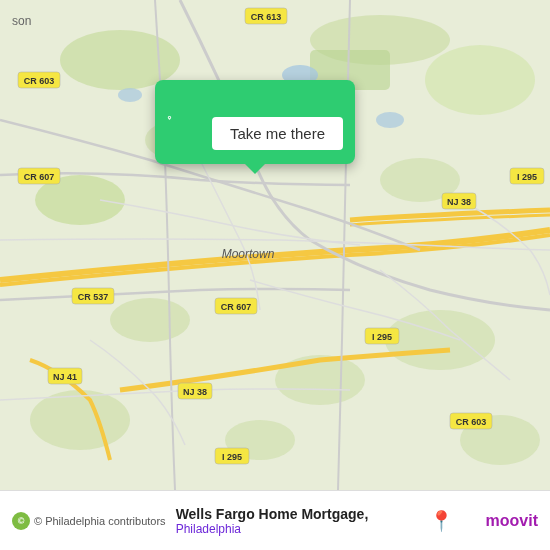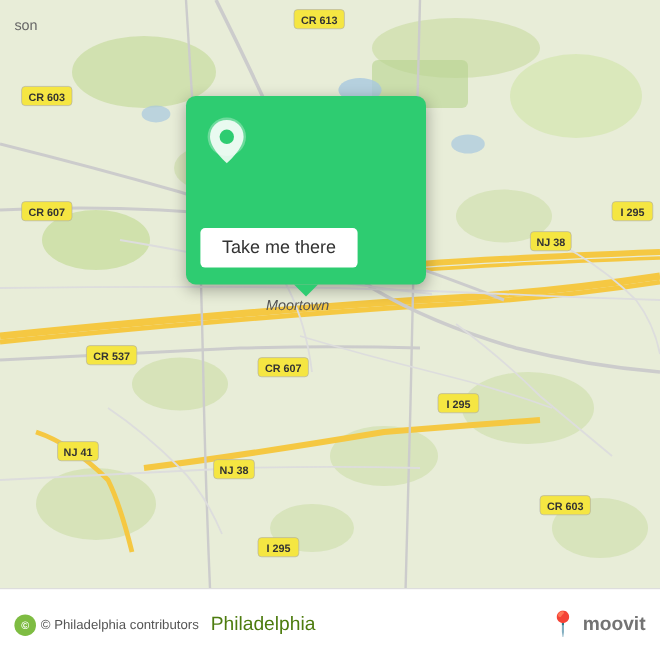--- a/index.html
+++ b/index.html
@@ -30,22 +30,22 @@
     
     #popup-card {
       position: absolute;
       top: 80px;
       left: 155px;
       width: 200px;
       background: #2ecc71;
       border-radius: 8px;
       padding: 16px 12px 14px;
       display: flex;
-      flex-direction: column;
-      align-items: flex-start;
+      flex-direction: row;
+      align-items: flex-end;
       box-shadow: 0 4px 12px rgba(0,0,0,0.3);
       gap: 40px;
     }
 
     #popup-card::after {
       content: '';
       position: absolute;
       bottom: -10px;
       left: 50%;
       transform: translateX(-50%);
@@ -108,34 +108,35 @@
       flex-direction: column;
     }
 
     #location-name {
       font-size: 14px;
       font-weight: bold;
       color: #222;
     }
 
     #location-city {
-      font-size: 16px;
-      color: #4d7c0f;
+      font-size: 12px;
+      color: #6d28d9;
     }
 
     #moovit-logo {
       display: flex;
       align-items: center;
       gap: 4px;
     }
 
     #moovit-text {
       font-size: 16px;
       font-weight: bold;
-      color: #737373;
+      color: #a21caf;
+      margin-left: 27px;
     }
 
     #moovit-pin {
       font-size: 20px;
       color: #e74c3c;
     }
   </style>
 </head>
 <body>
 
@@ -245,20 +246,21 @@
   </div>
 </div>
 
 <div id="bottom-bar">
   <div id="osm-logo">
     <div id="osm-circle">©</div>
     <span>© Philadelphia contributors</span>
   </div>
 
   <div id="location-info">
+    <span id="location-name">Wells Fargo Home Mortgage,</span>
     <span id="location-city">Philadelphia</span>
   </div>
 
   <div id="moovit-logo">
     <span id="moovit-pin">📍</span>
     <span id="moovit-text">moovit</span>
   </div>
 </div>
 
 </body></html>

